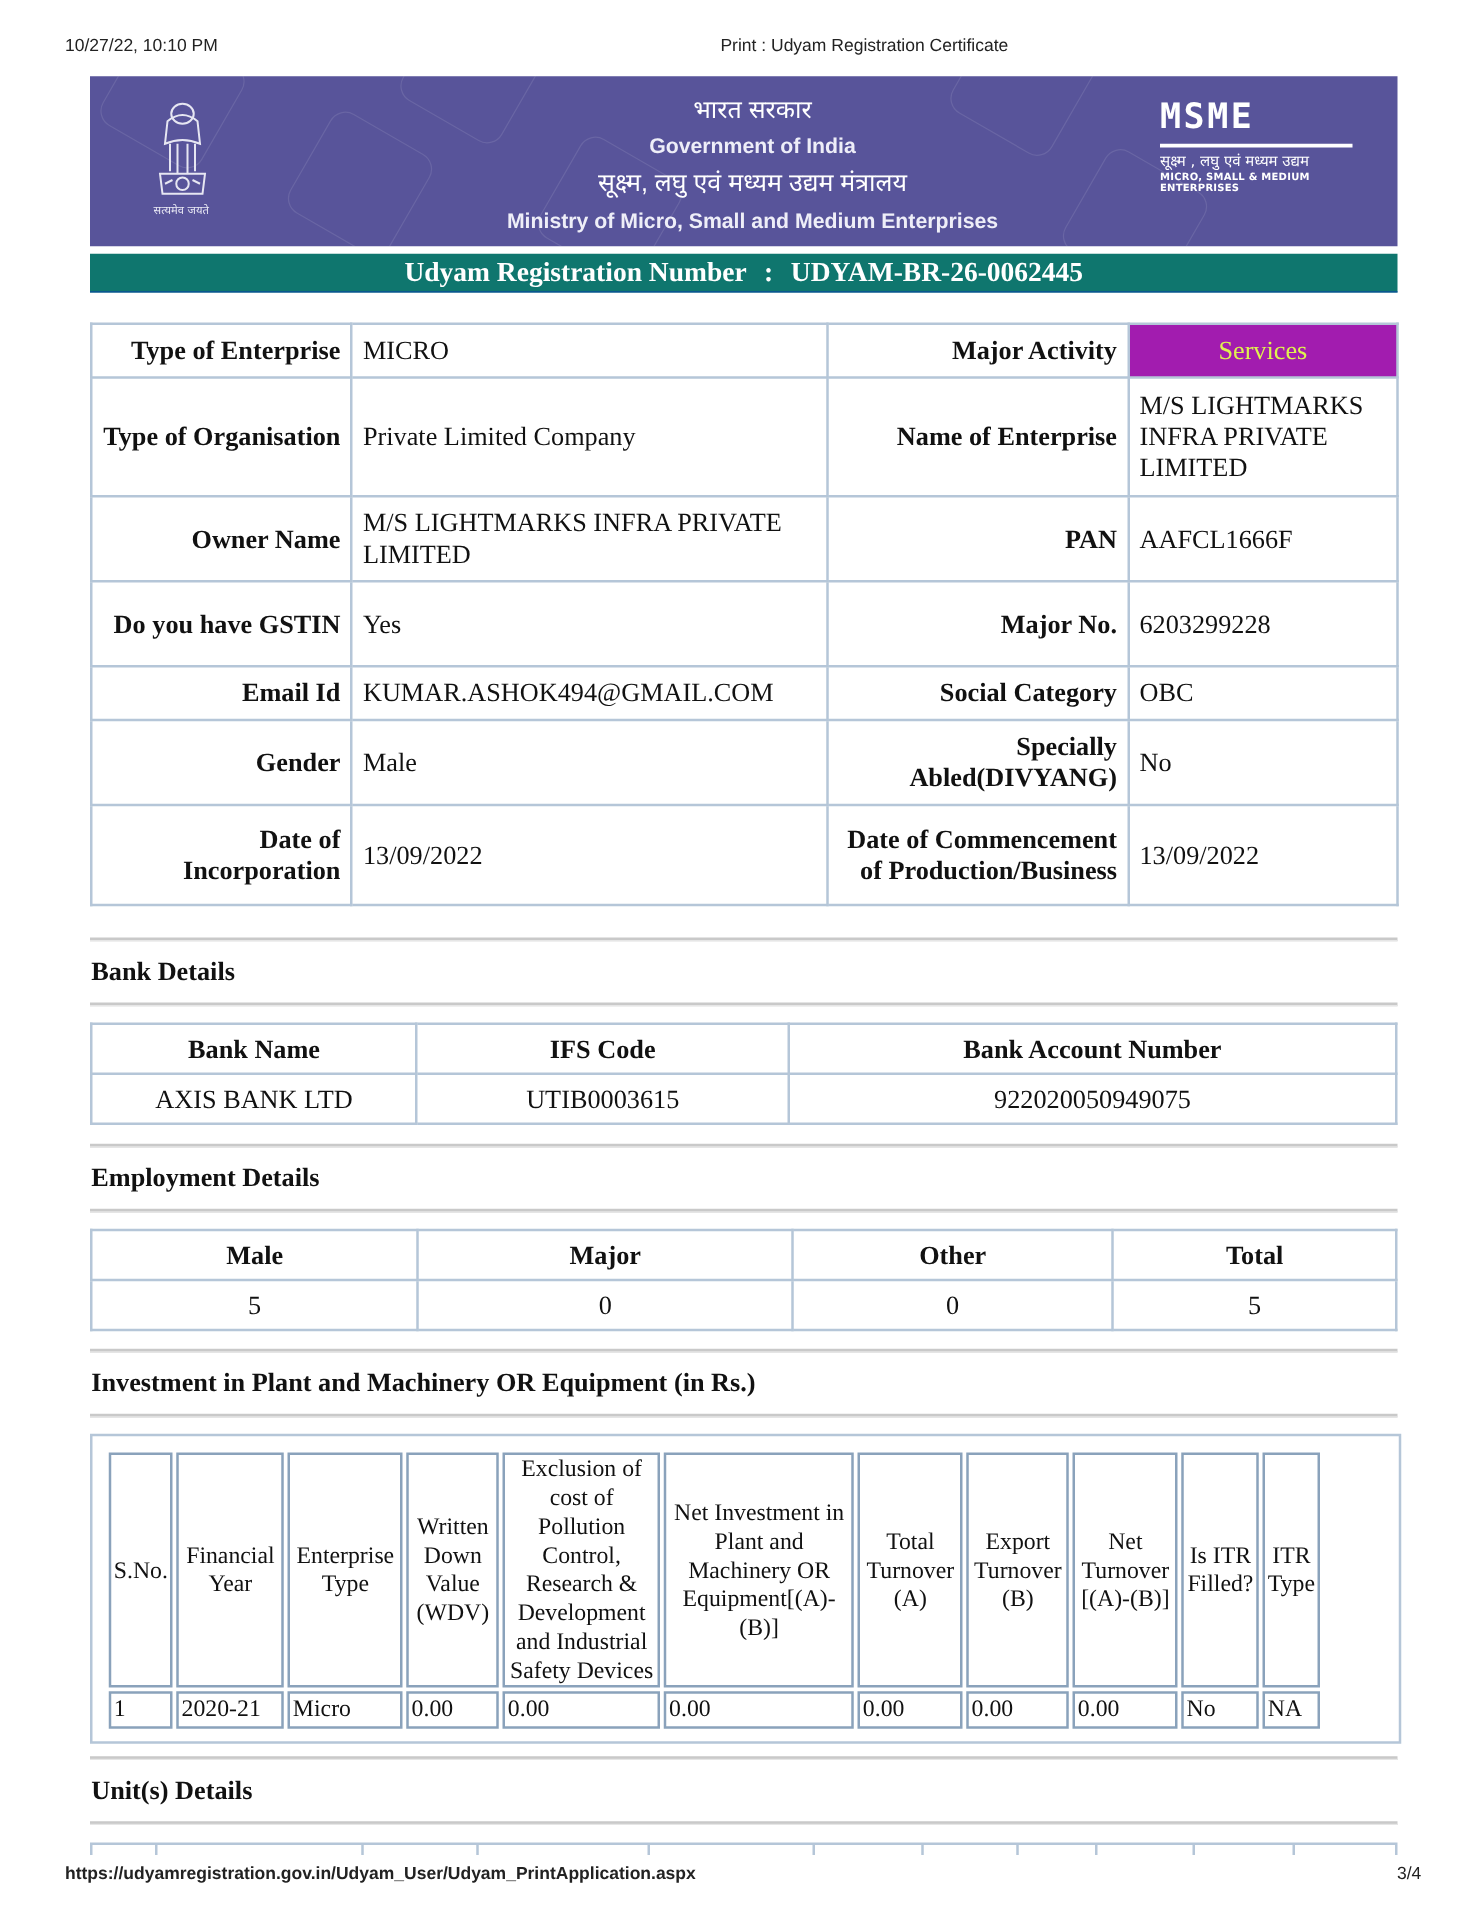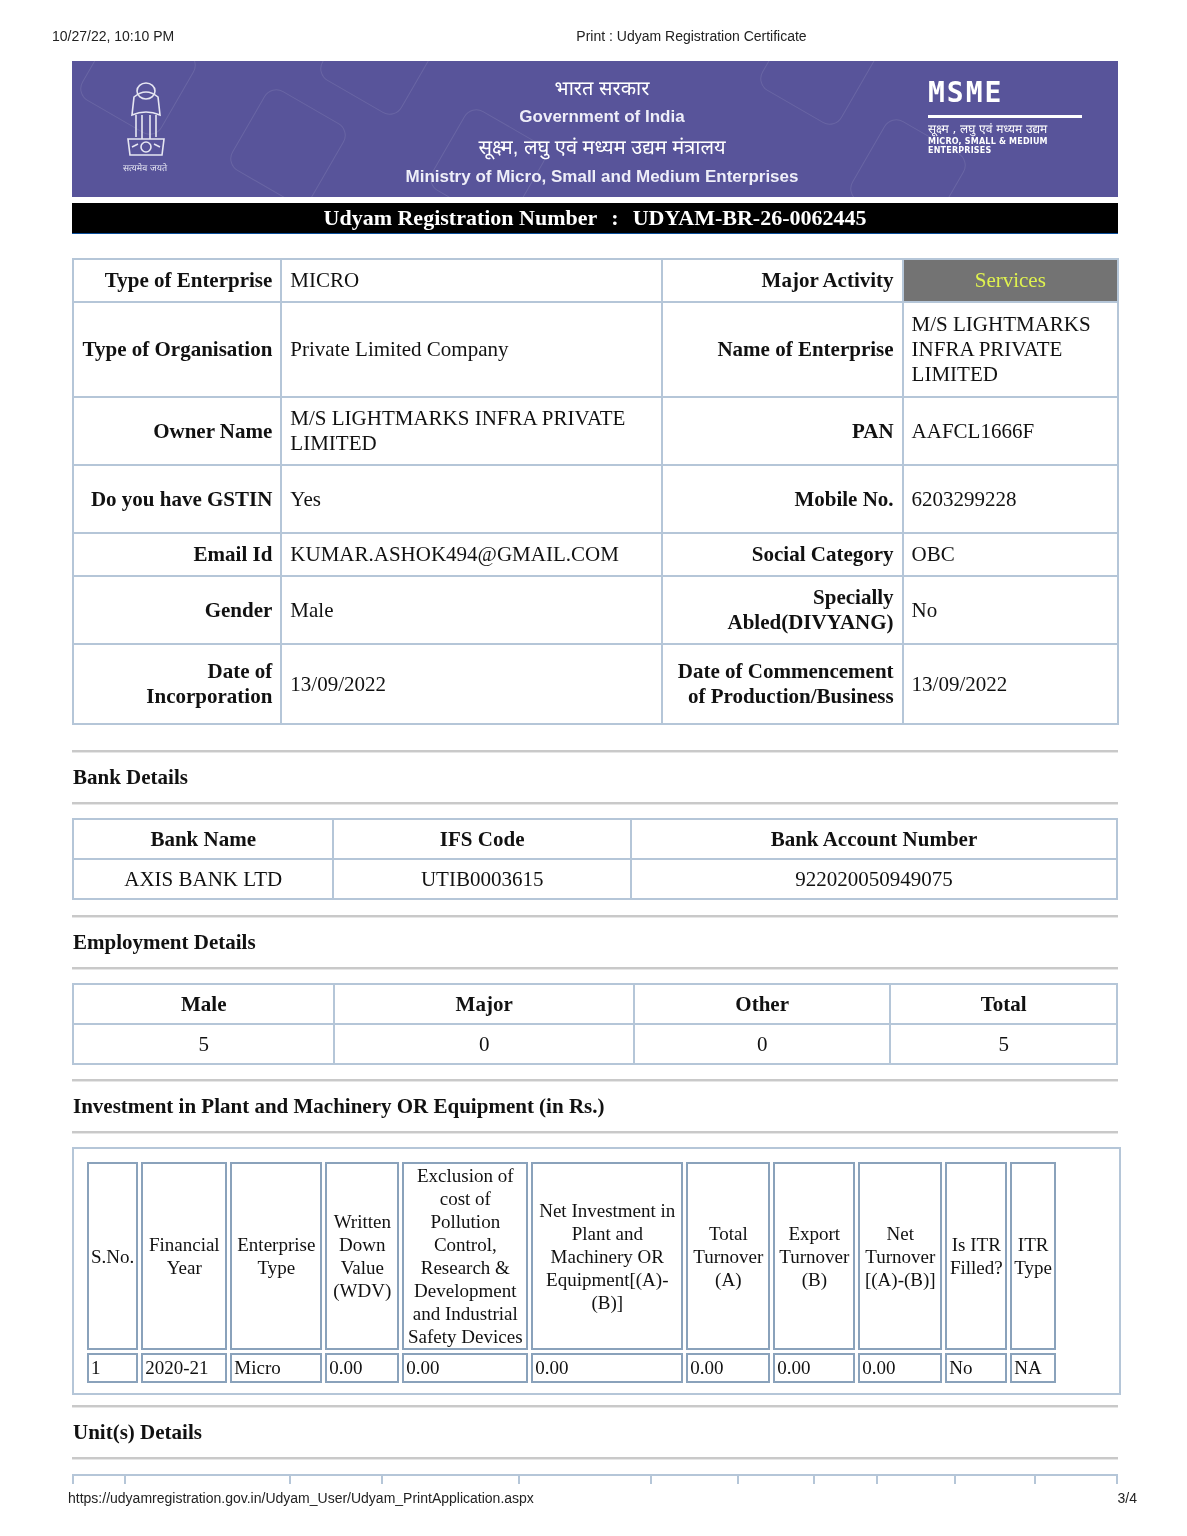--- a/index.html
+++ b/index.html
@@ -1,46 +1,46 @@
 <!DOCTYPE html>
 <html><head>
 <meta charset="utf-8">
 <style>
   html, body { margin: 0; padding: 0; background: #ffffff; }
   body { width: 1187px; height: 1536px; position: relative; overflow: hidden; font-family: "Liberation Serif", serif; color: #111; }
   .print-hdr { position: absolute; top: 28px; left: 0; width: 1187px; height: 20px; font-family: "Liberation Sans", sans-serif; font-size: 14px; color: #222; }
   .print-hdr .date { position: absolute; left: 52px; top: 0; }
   .print-hdr .title { position: absolute; left: 0; width: 1383px; text-align: center; top: 0; }
   .print-ftr { position: absolute; top: 1490px; left: 0; width: 1187px; font-family: "Liberation Sans", sans-serif; font-size: 14px; color: #222; }
-  .print-ftr .url { position: absolute; left: 68px; }
+  .print-ftr .url { position: absolute; left: 52px; font-weight: bold; }
   .print-ftr .page { position: absolute; right: 50px; }
 
   .banner { position: absolute; left: 72px; top: 61px; width: 1046px; height: 136px; background: #58549a; overflow: hidden; }
   .banner .hex { position: absolute; border: 1px solid rgba(255,255,255,0.10); width: 90px; height: 90px; transform: rotate(30deg); border-radius: 14px; }
   .banner .center { position: absolute; left: 0; width: 1060px; top: 12px; text-align: center; color: #fff; font-family: Liberation Sans, sans-serif; }
   .banner .center .l1 { font-size: 20px; line-height: 30px; }
   .banner .center .l2 { font-size: 17px; line-height: 28px; font-weight: bold; color: #eeeef8; }
   .banner .center .l3 { font-size: 20px; line-height: 32px; }
   .banner .center .l4 { font-size: 17px; line-height: 28px; font-weight: bold; color: #eeeef8; }
   .emblem { position: absolute; left: 44px; top: 14px; width: 60px; height: 100px; }
   .emblem-motto { position: absolute; left: 38px; top: 100px; width: 70px; text-align: center; font-size: 9px; color: #e8e8f4; font-family: "DejaVu Sans", sans-serif; }
   .msme { position: absolute; left: 856px; top: 12px; width: 160px; color: #fff; font-family: "DejaVu Sans", sans-serif; }
   .msme .logo { font-size: 28px; font-weight: bold; letter-spacing: 2px; line-height: 40px; font-family: "DejaVu Sans Mono", monospace; }
   .msme .rule { height: 3px; background: #fff; margin: 2px 0 3px; width: 154px; }
   .msme .hin { font-size: 12px; line-height: 16px; }
   .msme .eng { font-size: 8px; font-weight: bold; letter-spacing: 0.2px; }
 
-  .regbar { position: absolute; left: 72px; top: 203px; width: 1046px; height: 30px; background: #000000; color: #fff; text-align: center; font-size: 22px; font-weight: bold; line-height: 30px; border-bottom: 1px solid #0a4e9b; }
+  .regbar { position: absolute; left: 72px; top: 203px; width: 1046px; height: 30px; background: #0f766e; color: #fff; text-align: center; font-size: 22px; font-weight: bold; line-height: 30px; border-bottom: 1px solid #0a4e9b; }
   .regbar .sep { padding: 0 14px; }
 
   table { border-collapse: collapse; }
   .info { position: absolute; left: 72px; top: 258px; width: 1047px; font-size: 21px; }
   .info td { border: 2px solid #b5c6d8; padding: 4px 8px; vertical-align: middle; }
   .info td.lab { font-weight: bold; text-align: right; }
-  .info td.hi { background: #737373; color: #dff24f; text-align: center; }
+  .info td.hi { background: #a21caf; color: #dff24f; text-align: center; }
 
   .sec-rule { position: absolute; left: 72px; width: 1046px; height: 2px; background: #c9c9c9; border-bottom: 1px solid #e6e6e6; }
   .sec-title { position: absolute; left: 73px; font-size: 21px; font-weight: bold; }
 
   .grid { position: absolute; left: 72px; width: 1046px; font-size: 21px; }
   .grid td, .grid th { border: 2px solid #b5c6d8; text-align: center; height: 38px; padding: 0 4px; }
   .grid th { font-weight: bold; }
 
   .inv-wrap { position: absolute; left: 72px; top: 1147px; width: 1045px; height: 244px; border: 2px solid #b5c6d8; }
   .inv { position: absolute; left: 10px; top: 10px; border-collapse: separate; border-spacing: 3px; font-size: 19px; }
@@ -120,21 +120,21 @@
   </tr>
   <tr style="height:68px">
     <td class="lab">Owner Name</td>
     <td>M/S LIGHTMARKS INFRA PRIVATE LIMITED</td>
     <td class="lab">PAN</td>
     <td>AAFCL1666F</td>
   </tr>
   <tr style="height:68px">
     <td class="lab">Do you have GSTIN</td>
     <td>Yes</td>
-    <td class="lab">Mobile No.</td>
+    <td class="lab">Major No.</td>
     <td>6203299228</td>
   </tr>
   <tr style="height:43px">
     <td class="lab">Email Id</td>
     <td>KUMAR.ASHOK494@GMAIL.COM</td>
     <td class="lab">Social Category</td>
     <td>OBC</td>
   </tr>
   <tr style="height:68px">
     <td class="lab">Gender</td>

